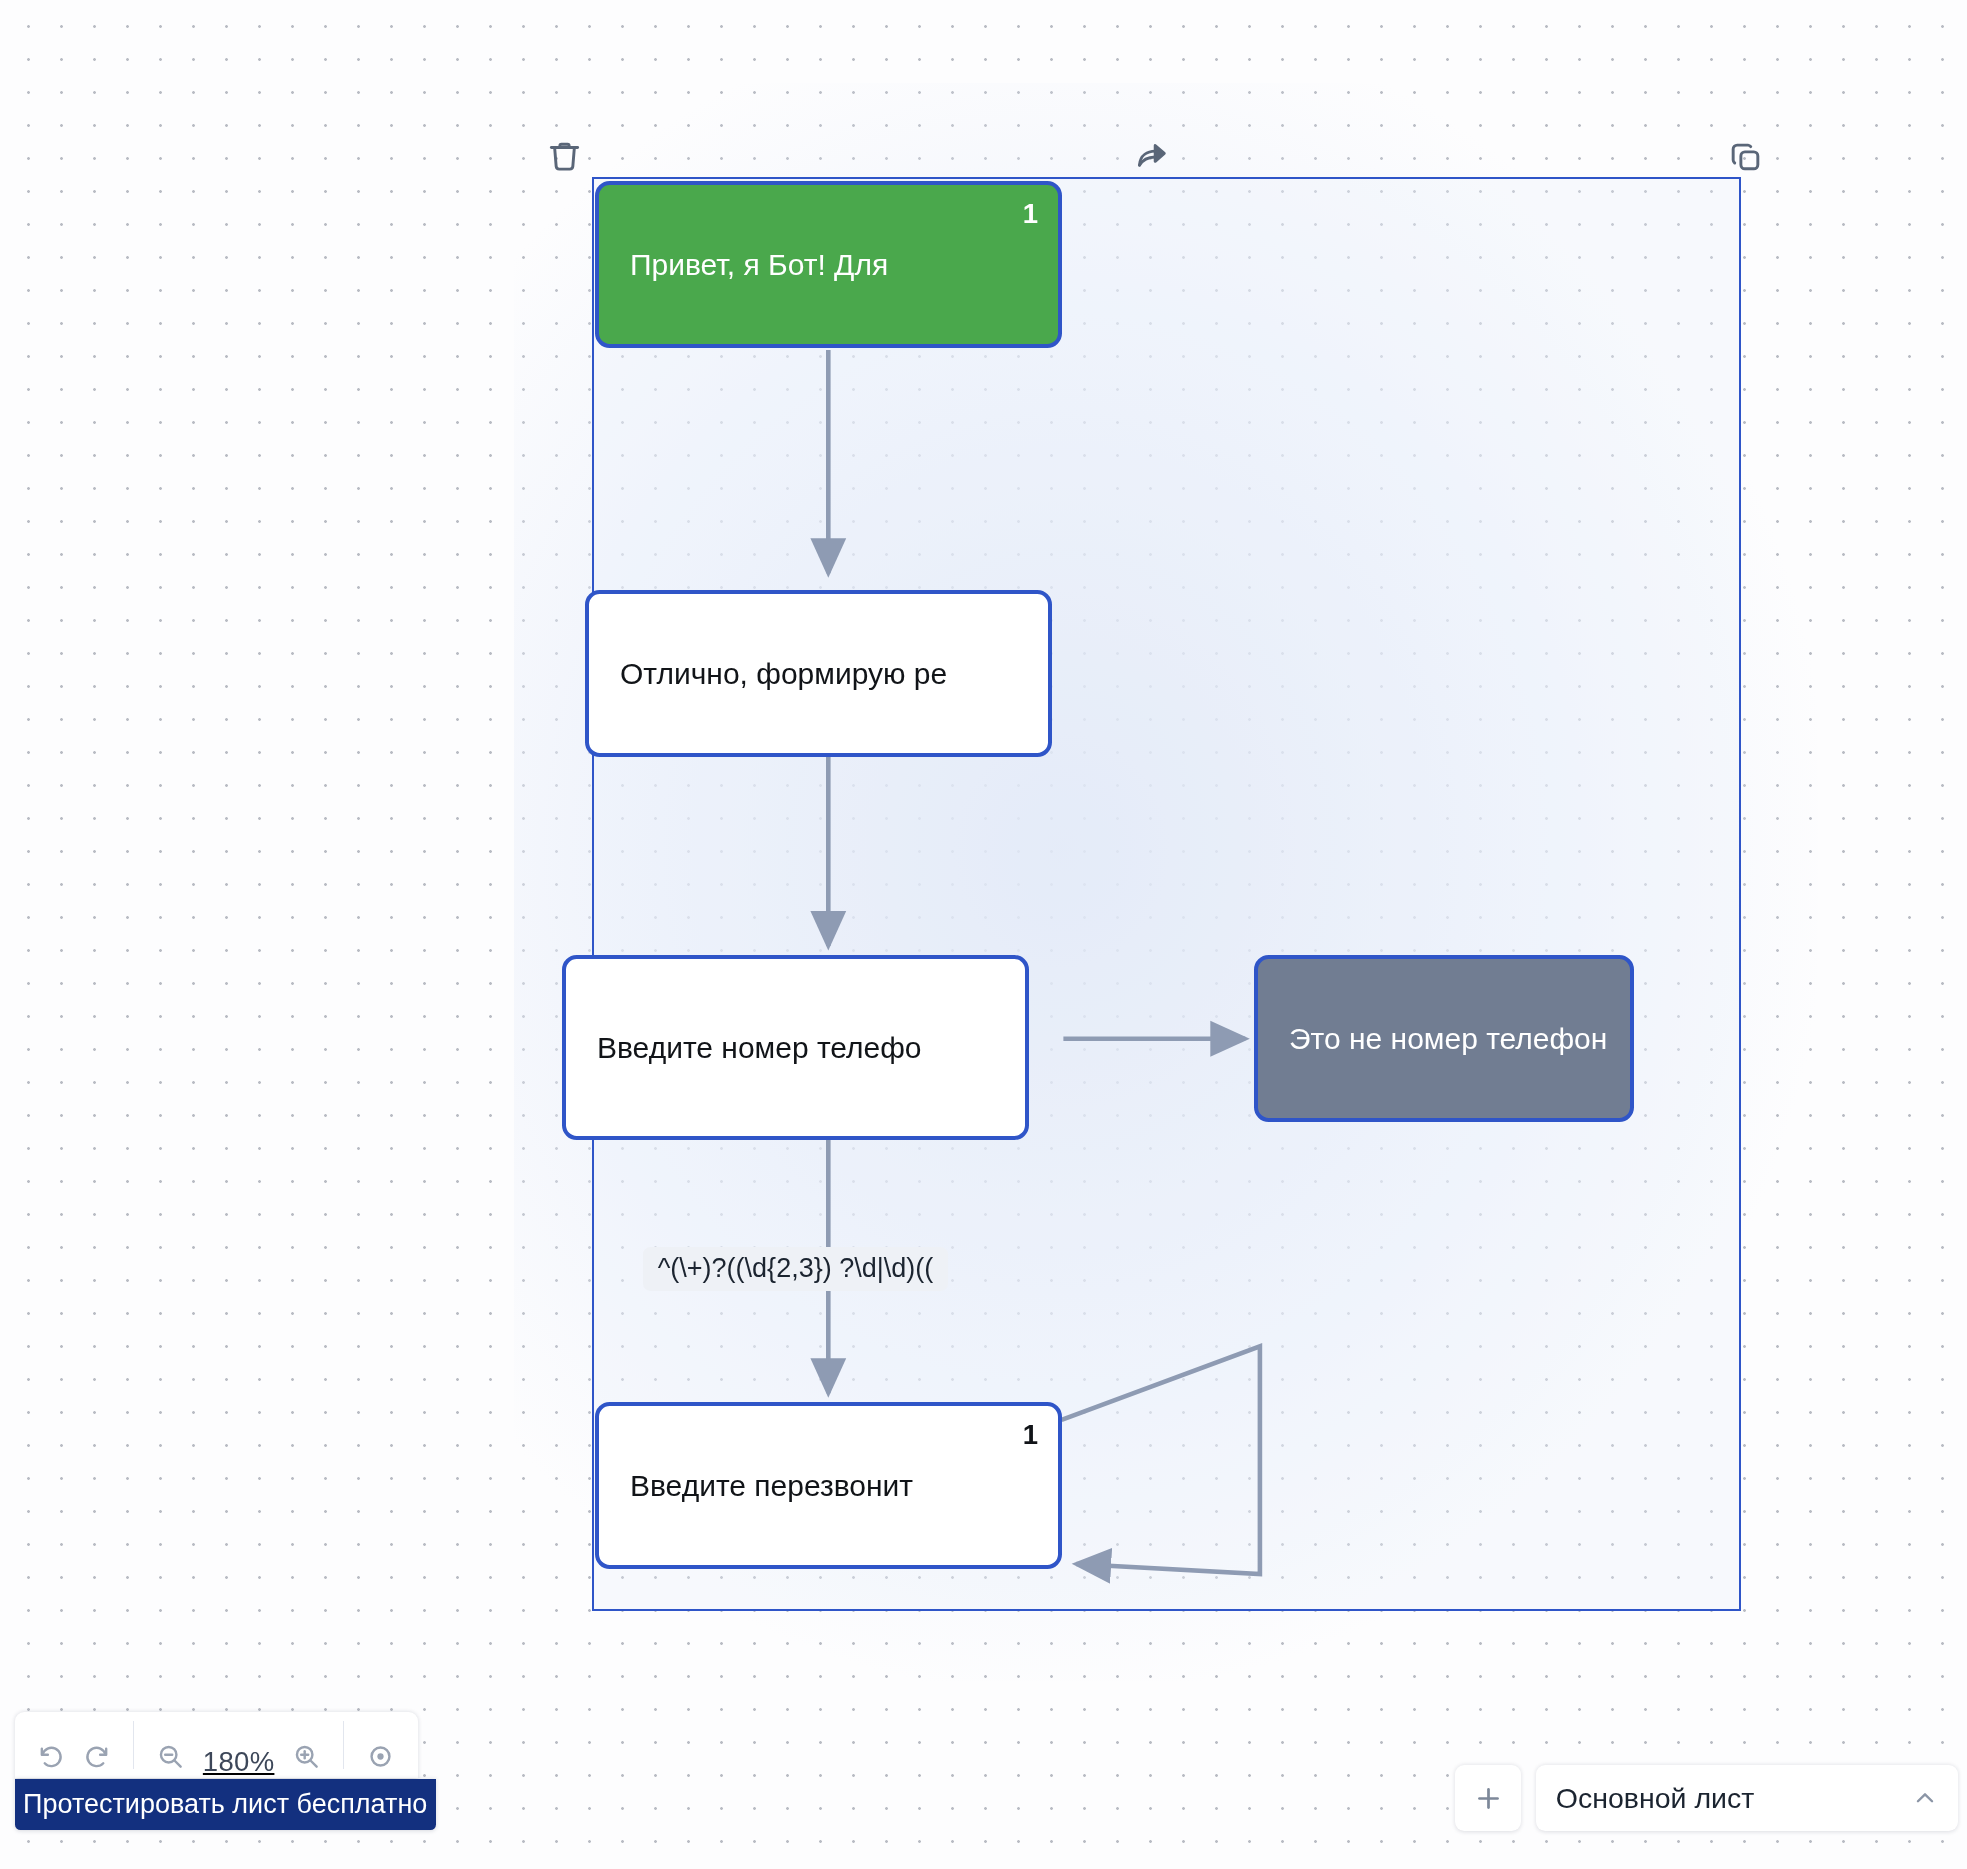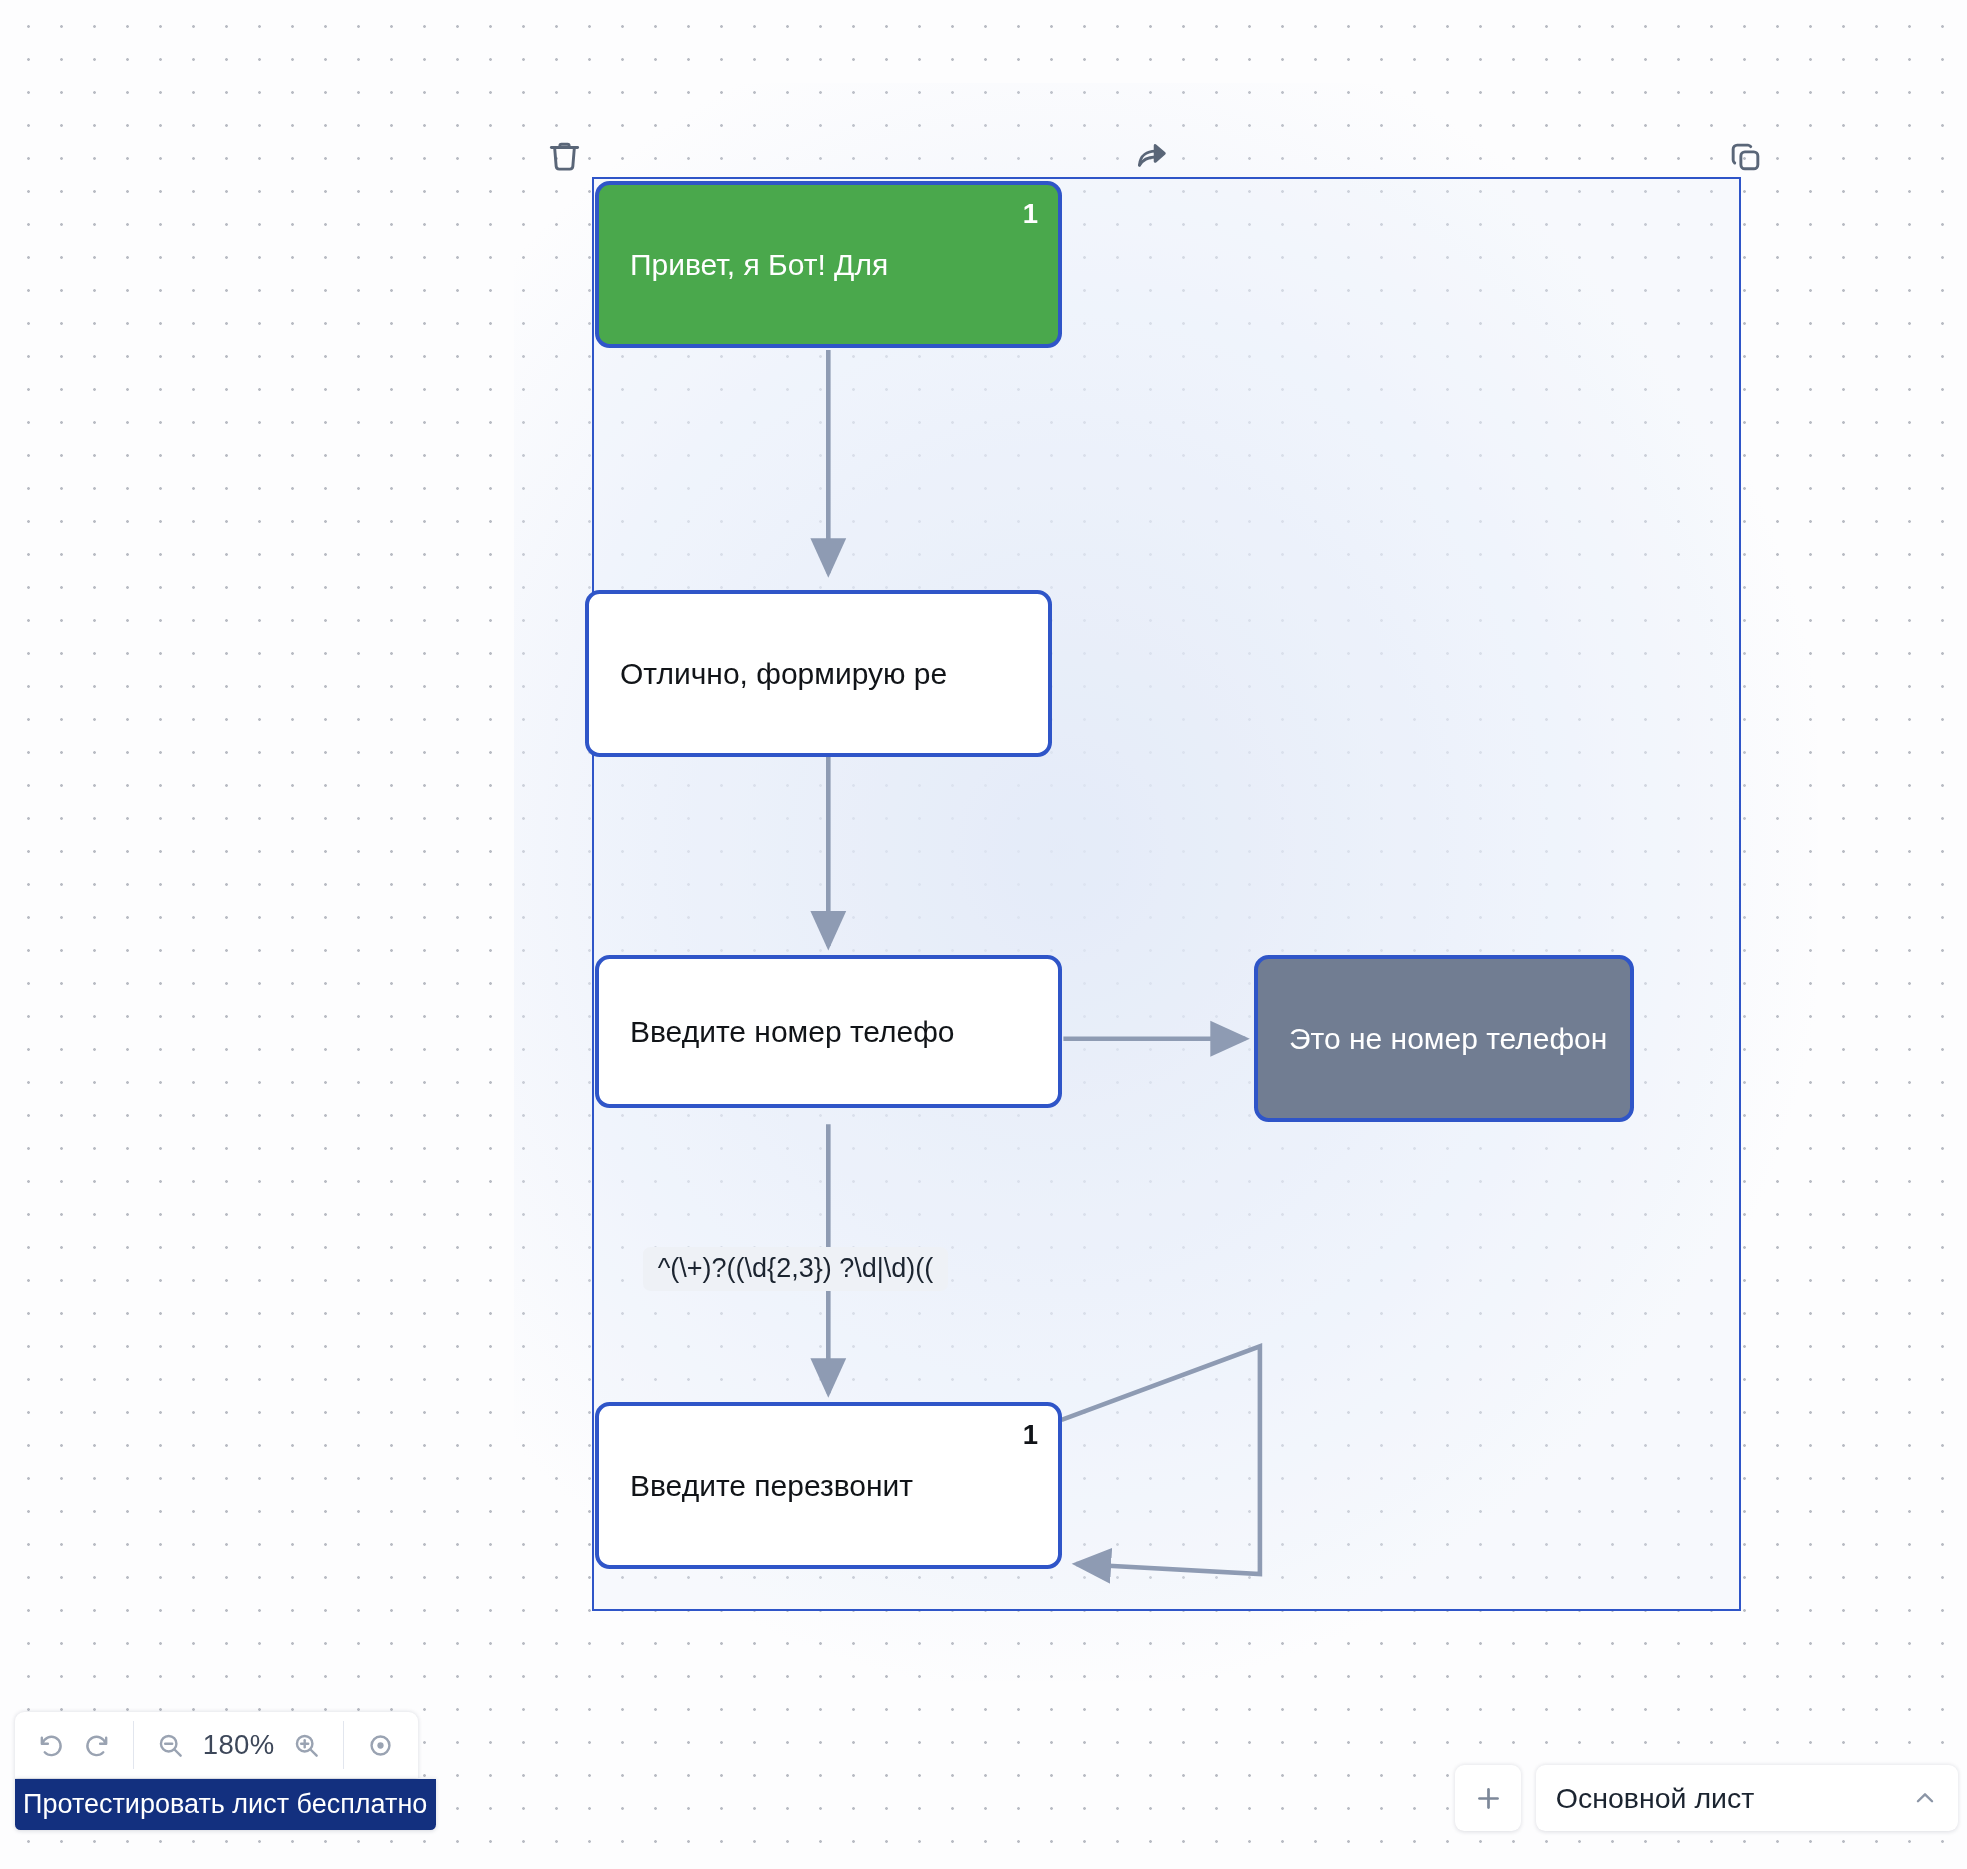--- a/index.html
+++ b/index.html
@@ -80,21 +80,21 @@
     top: 14.7px; right: 20px;
     font-size: 27.5px;
     font-weight: 700;
     color: #111418;
     line-height: 1;
   }
   .node.green .node-badge { color: #ffffff; }
 
   #node-greeting  { left: 595px;  top: 181px;  width: 467px; height: 167px; }
   #node-forming   { left: 585px;  top: 582px;  width: 467px; height: 167px; margin-top: 8px; }
-  #node-phone     { left: 595px;  top: 955px; width: 467px; height: 153px; }
+  #node-phone     { left: 562px;  top: 955px; width: 467px; height: 185px; }
   #node-invalid   { left: 1254px; top: 955px; width: 380px; height: 167px; }
   #node-manager   { left: 595px;  top: 1402px; width: 467px; height: 167px; }
 
   
   #edges {
     position: absolute; left: 0; top: 0;
     width: 1967px; height: 1870px;
     pointer-events: none;
   }
 
@@ -117,23 +117,24 @@
     left: 14.7px; bottom: 92px;
     height: 66px;
     background: #ffffff;
     border-radius: 9.2px 9.2px 0 0;
     box-shadow: 0 0.9px 4.6px rgba(20,30,60,0.16);
     display: flex;
     align-items: stretch;
     overflow: hidden;
   }
   .zt-group {
-    display: flex; align-items: center;
+    display: flex; align-items: flex-end;
     padding: 0 14.7px;
     gap: 1px;
+    text-decoration: underline;
   }
   .zt-div { width: 0.9px; background: #e2e6ee; margin: 9.2px 0; }
   .zt-btn {
     width: 44px; height: 44px;
     display: flex; align-items: center; justify-content: center;
     color: #9aa3b2;
     cursor: pointer;
     border-radius: 5.5px;
   }
   .zt-btn svg { width: 29px; height: 29px; display: block; }

